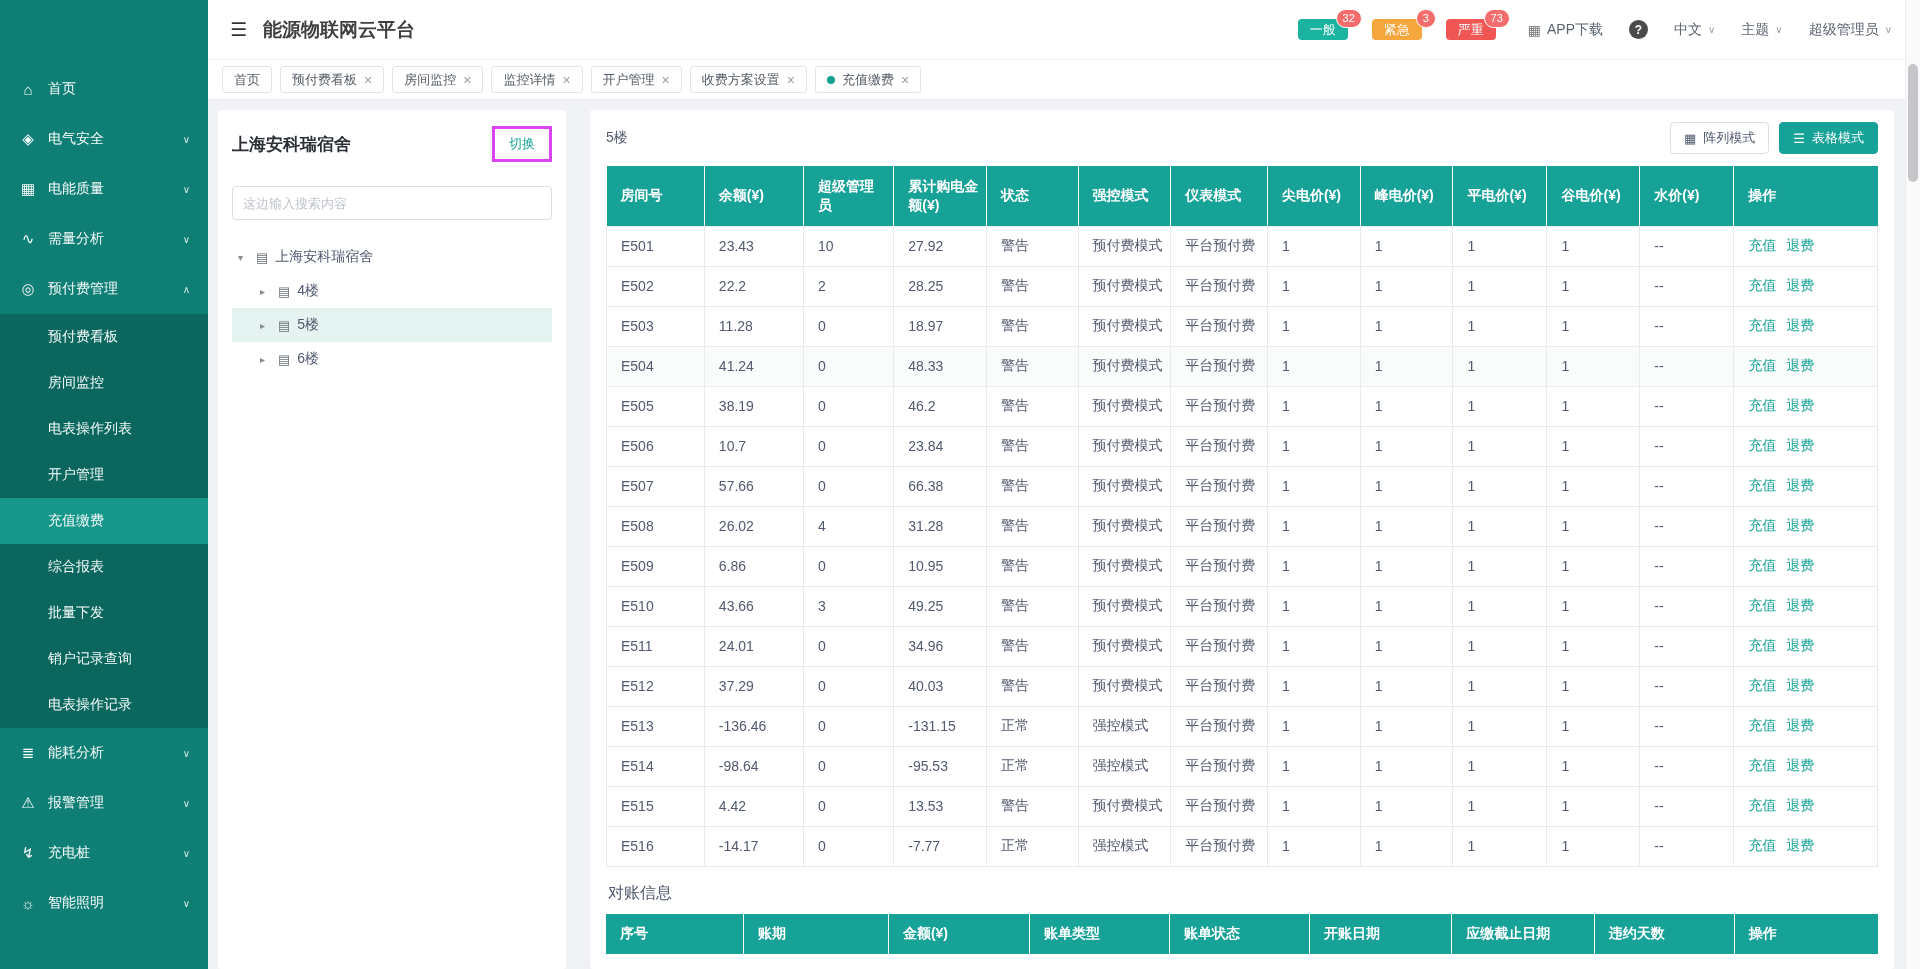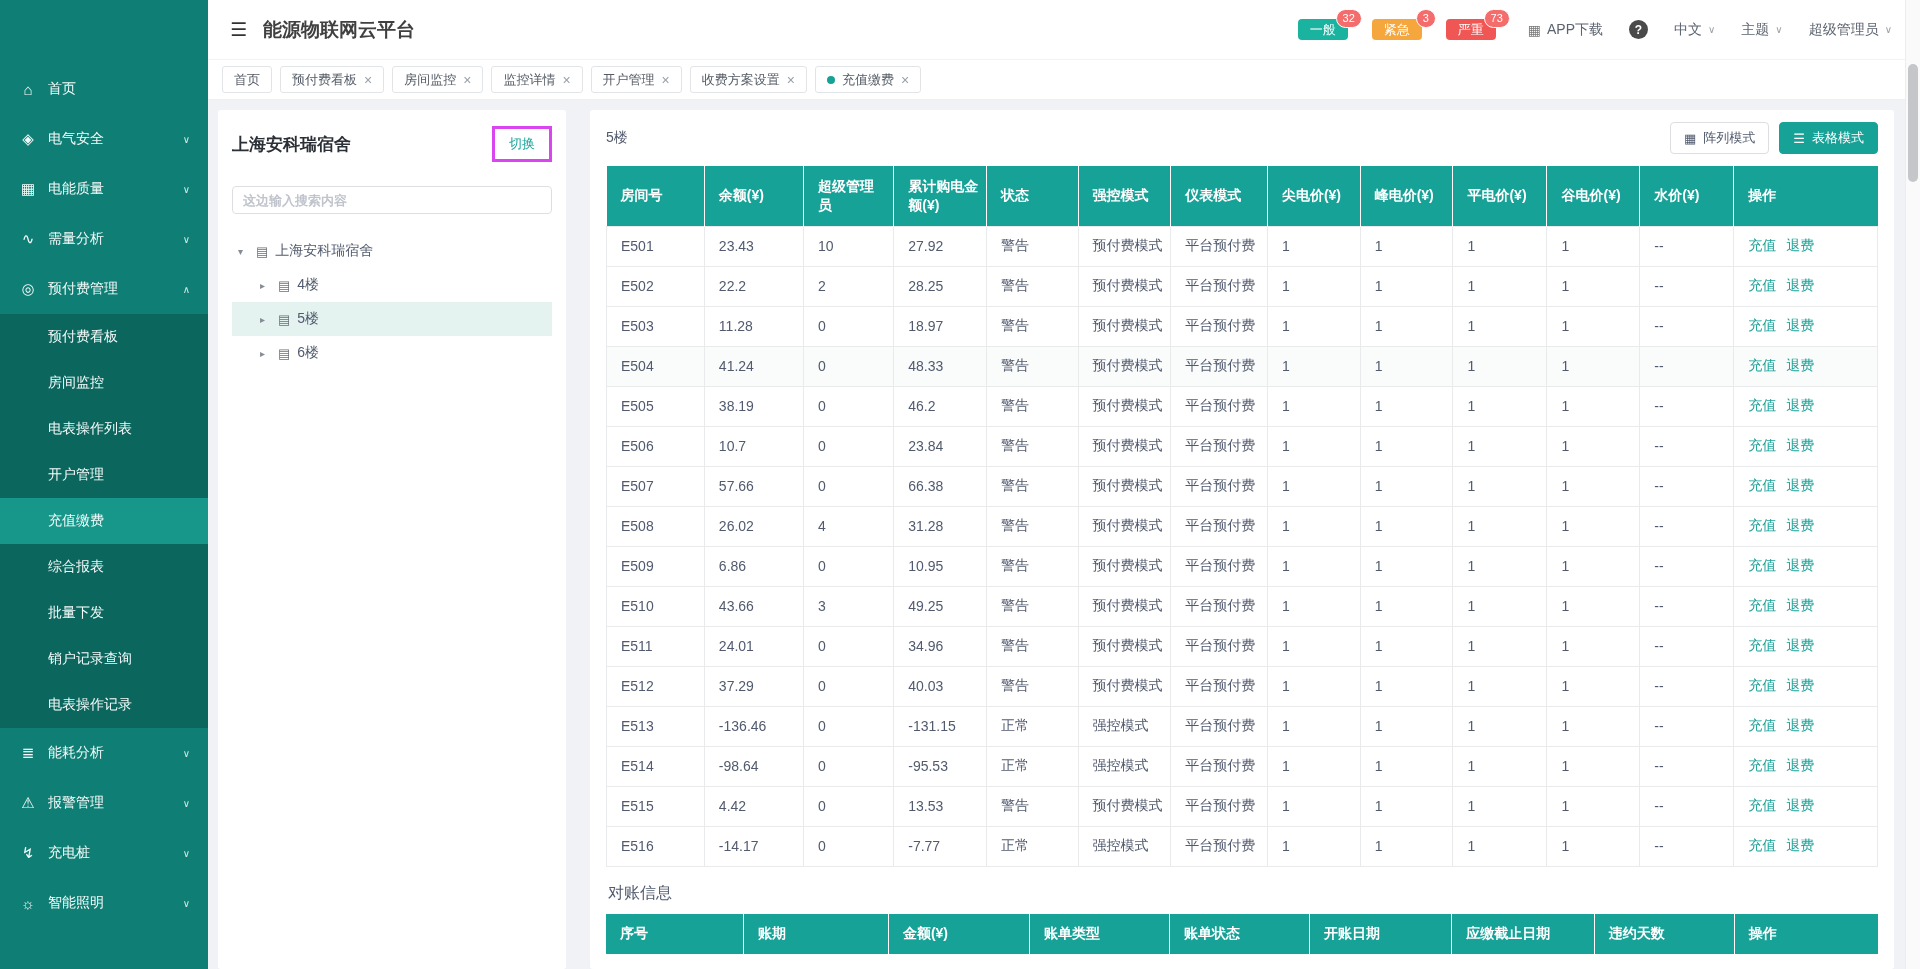--- a/index.html
+++ b/index.html
@@ -43,21 +43,21 @@
   .tab-close { font-size: 14px; color: #98a0a8; cursor: pointer; line-height: 1; }
 
   
   .content { flex: 1; display: flex; gap: 24px; padding: 10px 26px 0 10px; min-height: 0; }
 
   
   .tree-card { width: 348px; flex: none; background: #fff; border-radius: 3px; padding: 16px 14px; overflow: hidden; }
   .tree-head { display: flex; align-items: center; justify-content: space-between; margin-bottom: 24px; }
   .tree-title { font-size: 17px; font-weight: bold; color: #2b2f36; }
   .switch-btn { border: 3px solid #d946ef; color: #17a298; background: #fff; border-radius: 0; padding: 6px 14px; font-size: 13px; cursor: pointer; }
-  .search-input { width: 100%; height: 28px; border: 1px solid #dcdee2; border-radius: 4px; padding: 0 10px; font-size: 13px; color: #515a6e; outline: none; margin-bottom: 20px; background: #fff; font-weight: bold; }
+  .search-input { width: 100%; height: 34px; border: 1px solid #dcdee2; border-radius: 4px; padding: 0 10px; font-size: 13px; color: #515a6e; outline: none; margin-bottom: 20px; background: #fff; }
   .search-input::placeholder { color: #c0c4cc; }
   .tree-row { height: 34px; display: flex; align-items: center; gap: 7px; padding-left: 6px; cursor: pointer; font-size: 14px; color: #515a6e; }
   .tree-row.child { padding-left: 28px; }
   .tree-row.selected { background: #e4f2f0; }
   .tree-caret { font-size: 10px; color: #808archar; color: #858c94; width: 11px; flex: none; }
   .tree-building { color: #6a7178; font-size: 13px; flex: none; }
 
   
   .main-card { flex: 1; background: #fff; border-radius: 3px; padding: 12px 16px; overflow: hidden; min-width: 0; }
   .main-head { display: flex; align-items: center; justify-content: space-between; margin-bottom: 12px; }

